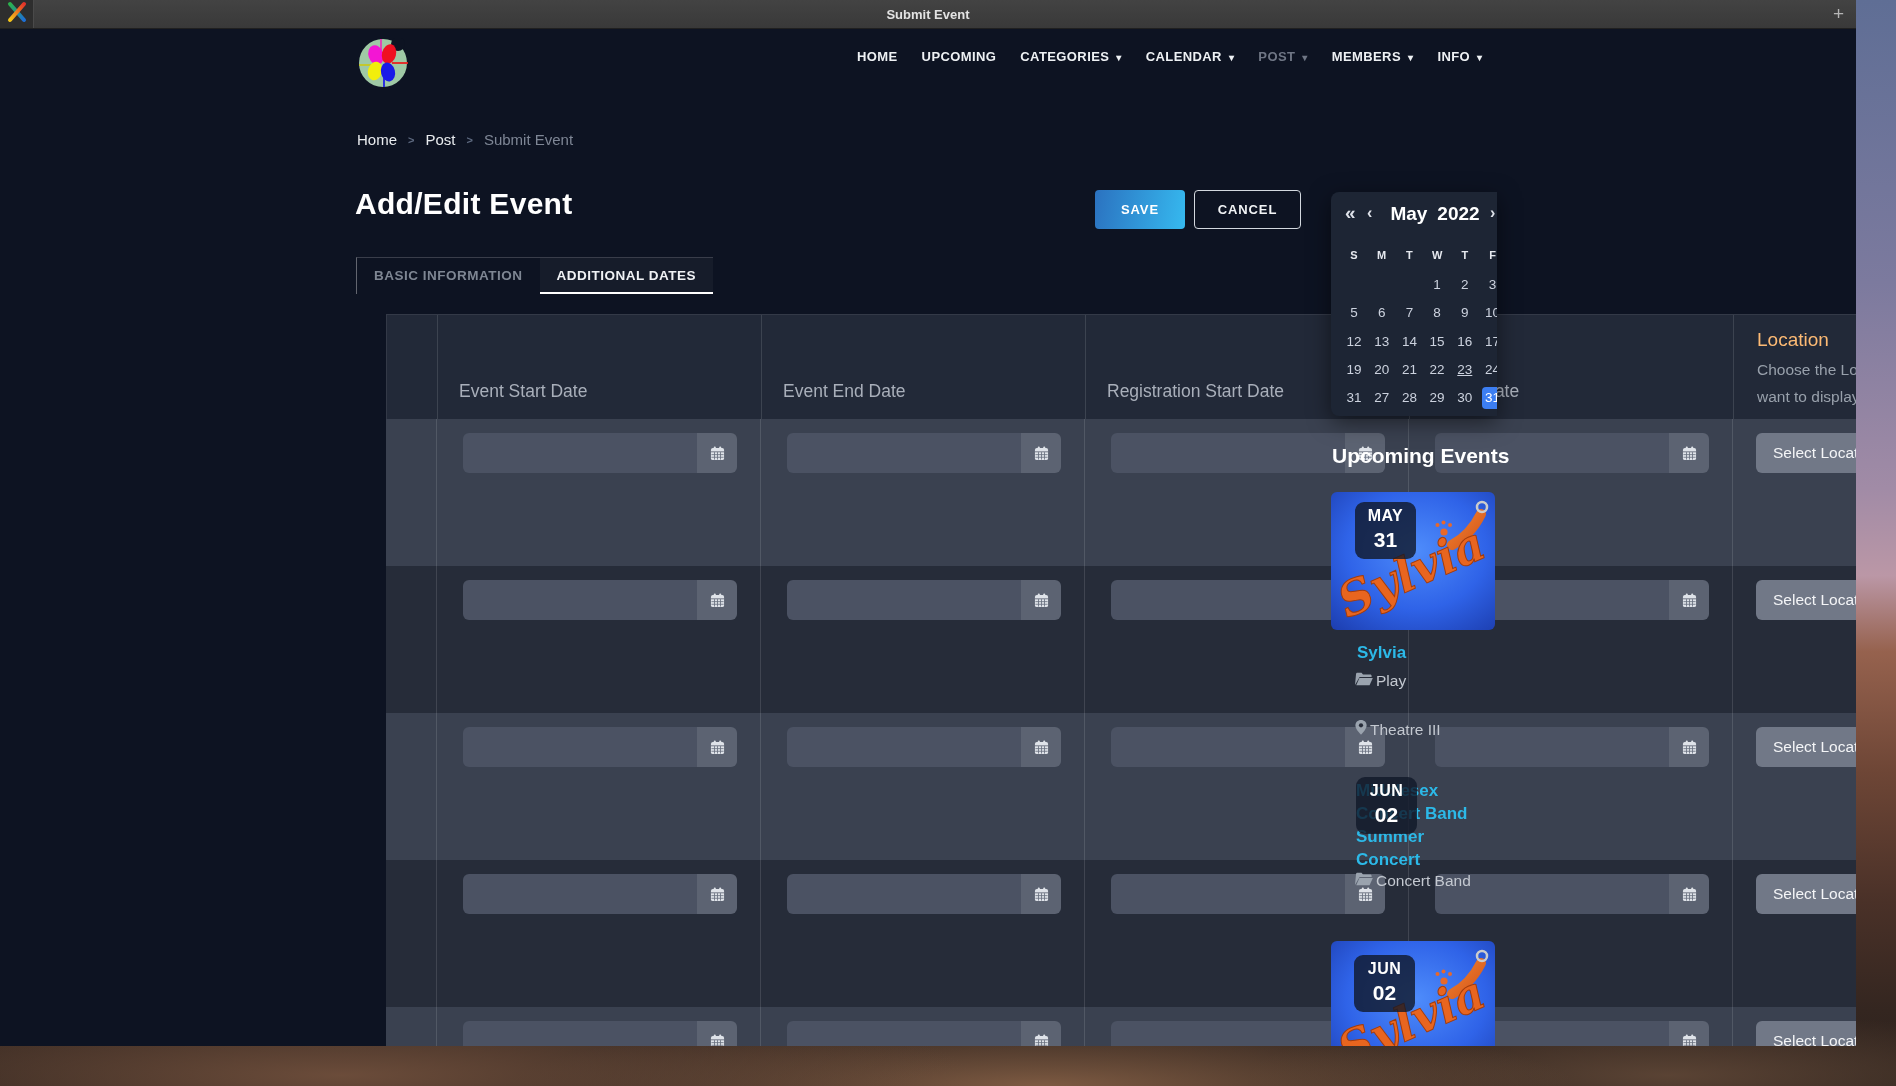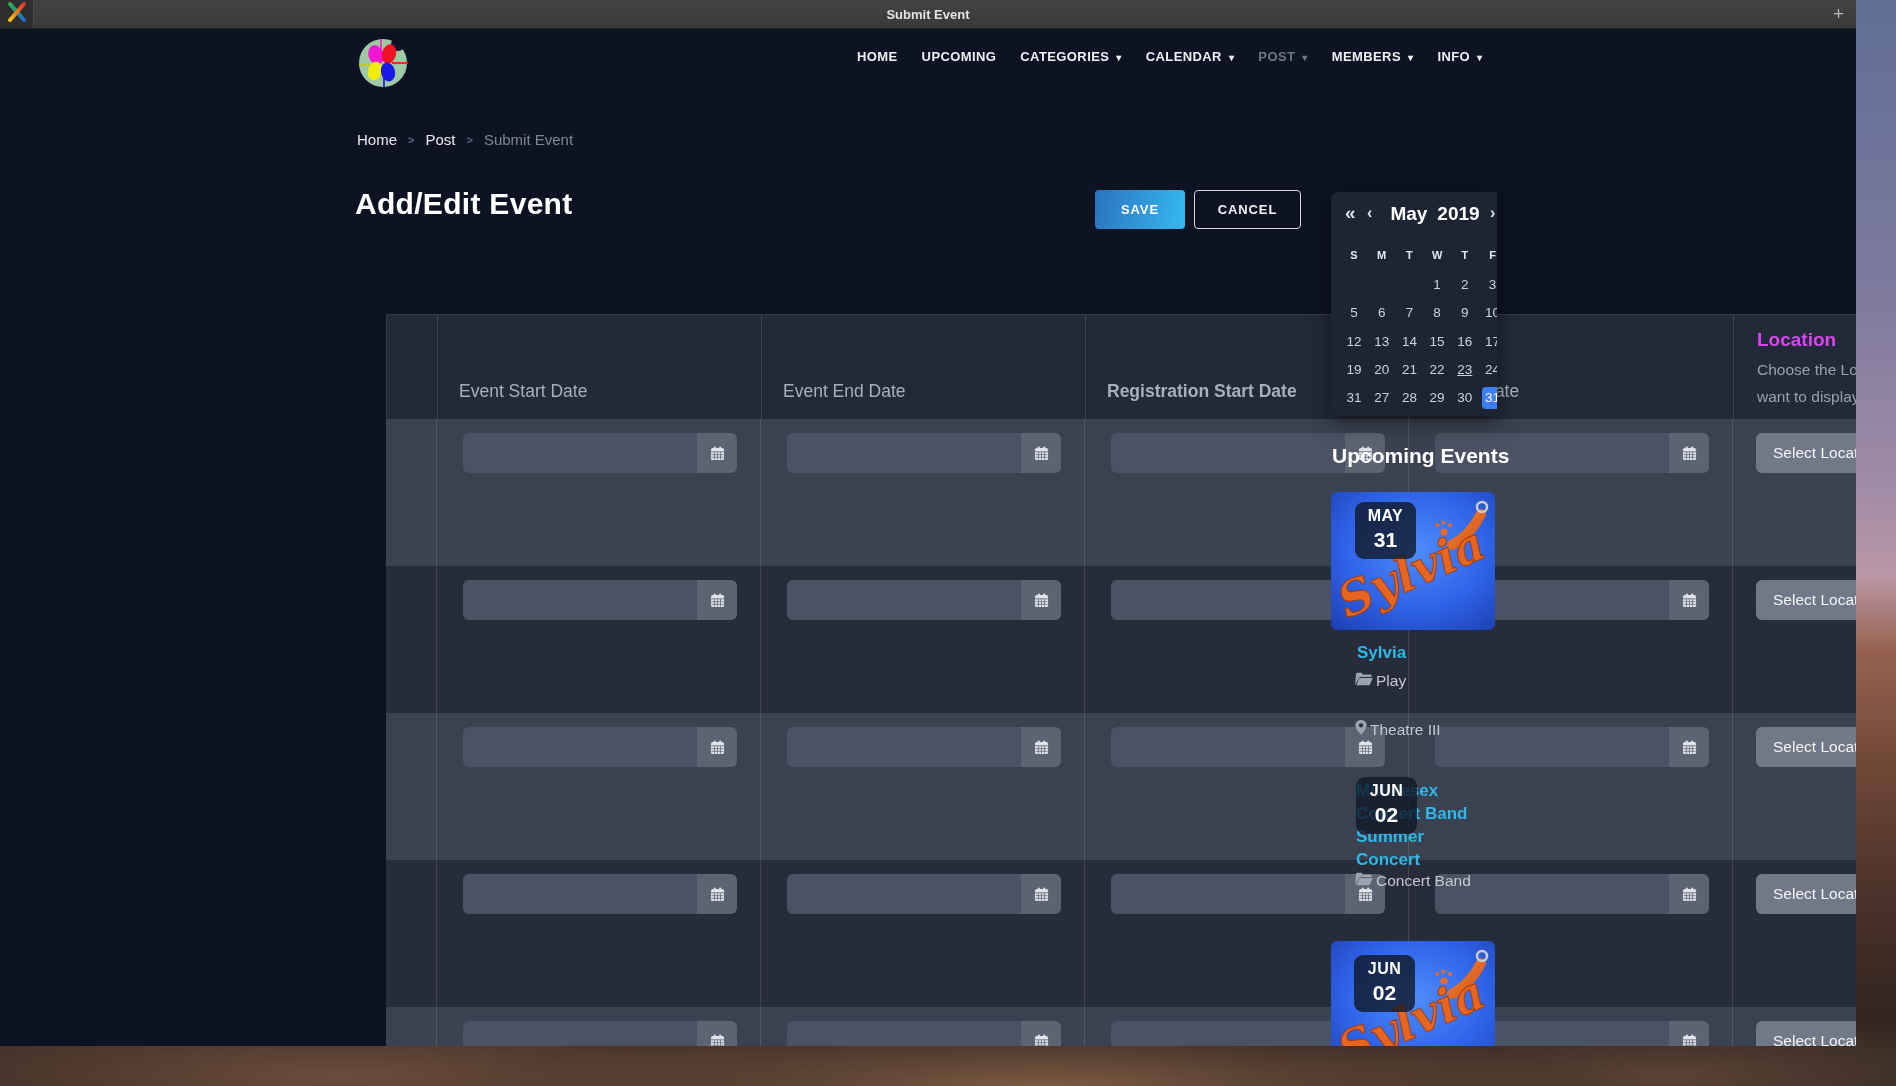--- a/index.html
+++ b/index.html
@@ -38,21 +38,21 @@
     background:linear-gradient(100deg,var(--save1,#2b72c0),var(--save2,#36b9ef));}
   .btn-cancel{left:1194px;top:190px;width:107px;height:39px;background:transparent;border:1px solid #d3d8df;border-radius:4px;color:#f2f4f6;}
   
   .tabs{left:356px;top:257px;display:flex;border-top:1px solid rgba(255,255,255,.18);border-left:1px solid rgba(255,255,255,.35);}
   .tab{height:34px;display:flex;align-items:center;padding:0 17px;font-size:13.5px;font-weight:600;letter-spacing:.5px;
     color:#7e8693;cursor:pointer;border-bottom:2px solid transparent;}
   .tab.active{color:#f0f2f5;background:rgba(255,255,255,.04);border-bottom:2px solid #ffffff;}
   
   .hdr-band{background:#222938;border-top:1px solid rgba(255,255,255,.08);border-left:1px solid rgba(255,255,255,.08);}
   .hdr-label{position:absolute;top:66px;color:#a9afba;font-size:17.5px;white-space:nowrap;}
-  .loc-title{position:absolute;color:#d946ef;font-size:19px;font-weight:700;white-space:nowrap;}
+  .loc-title{position:absolute;color:#fdba74;font-size:19px;font-weight:400;white-space:nowrap;}
   .loc-desc{position:absolute;color:#98a0ab;font-size:15.5px;line-height:27px;white-space:nowrap;}
   .row{border-bottom:1px solid rgba(255,255,255,.12);}
   .row.light{background:#3a4150;}
   .row.dark{background:#262c39;}
   .v-line{position:absolute;top:0;bottom:0;width:1px;background:rgba(255,255,255,.12);}
   .input-group{position:absolute;display:flex;}
   .dt-input{width:234px;height:40px;background:#4b5263;border:none;border-radius:6px 0 0 6px;outline:none;color:#e6e9ee;font-size:15px;padding:0 10px;box-sizing:border-box;}
   .cal-btn{width:40px;height:40px;background:#5c6372;border:none;border-radius:0 6px 6px 0;display:flex;align-items:center;justify-content:center;cursor:pointer;}
   .sel-btn{position:absolute;width:130px;height:40px;background:#717887;border:none;border-radius:6px;color:#f4f5f7;
     font-size:15.5px;display:flex;align-items:center;justify-content:flex-start;padding-left:17px;white-space:nowrap;overflow:hidden;cursor:pointer;}
@@ -146,30 +146,34 @@
     <div class="abs breadcrumb" id="breadcrumb">
         <span class="crumb">Home</span>
         <span class="crumb-sep">&gt;</span>
         <span class="crumb">Post</span>
         <span class="crumb-sep">&gt;</span>
         <span class="crumb muted">Submit Event</span>
       </div>
     <h1 class="abs h1">Add/Edit Event</h1>
     <button class="abs btn btn-save">SAVE</button>
     <button class="abs btn btn-cancel">CANCEL</button>
+    <div class="abs tabs" id="tabs">
+        <div class="tab">BASIC INFORMATION</div>
+        <div class="tab active">ADDITIONAL DATES</div>
+      </div>
     <div id="table">
         <div class="abs hdr-band" style="left: 386px; top: 314px; width: 1470px; height: 105px;">
           <div class="v-line" style="left: 50px;"></div>
           <div class="v-line" style="left: 374px;"></div>
           <div class="v-line" style="left: 698px;"></div>
           <div class="v-line" style="left: 1022px;"></div>
           <div class="v-line" style="left: 1346px;"></div>
           <span class="hdr-label" style="left: 72px;">Event Start Date</span>
           <span class="hdr-label" style="left: 396px;">Event End Date</span>
-          <span class="hdr-label" style="left: 720px; font-weight: bold;">Registration Start Date</span>
+          <span class="hdr-label" style="left: 720px;">Registration Start Date</span>
           <span class="hdr-label" style="left: 961px;">Registration End Date</span>
           <div class="loc-title" style="left: 1370px; top: 14px;">Location</div>
           <div class="loc-desc" style="left: 1370px; top: 41px;">
             <div>Choose the Location</div>
             <div>want to display</div>
           </div>
         </div>
         <div class="abs row light" style="left: 386px; top: 419px; width: 1470px; height: 147px;">
           <div class="v-line" style="left: 50px;"></div>
           <div class="v-line" style="left: 374px;"></div>
@@ -536,21 +540,21 @@
             <div class="m">JUN</div>
             <div class="d">02</div>
           </div>
         </div>
     </div>
 
     <div class="abs popup">
       <span class="abs pp-btn" style="left:14px;top:10px;font-size:19px;">«</span>
       <span class="abs pp-btn" style="left:36px;top:12px;font-size:16px;">‹</span>
       <div class="pp-month">
-        <span>May</span><span>2019</span>
+        <span>May</span><span>2022</span>
       </div>
       <span class="abs pp-btn" style="left:159px;top:12px;font-size:16px;">›</span>
       <div id="pp-grid">
           <span class="abs pp-day" style="left: 23px; top: 57px;">S</span>
           <span class="abs pp-day" style="left: 50.7px; top: 57px;">M</span>
           <span class="abs pp-day" style="left: 78.4px; top: 57px;">T</span>
           <span class="abs pp-day" style="left: 106.1px; top: 57px;">W</span>
           <span class="abs pp-day" style="left: 133.8px; top: 57px;">T</span>
           <span class="abs pp-day" style="left: 161.5px; top: 57px;">F</span>
           <span class="abs pp-date" style="left: 106.1px; top: 85px;">1</span>

